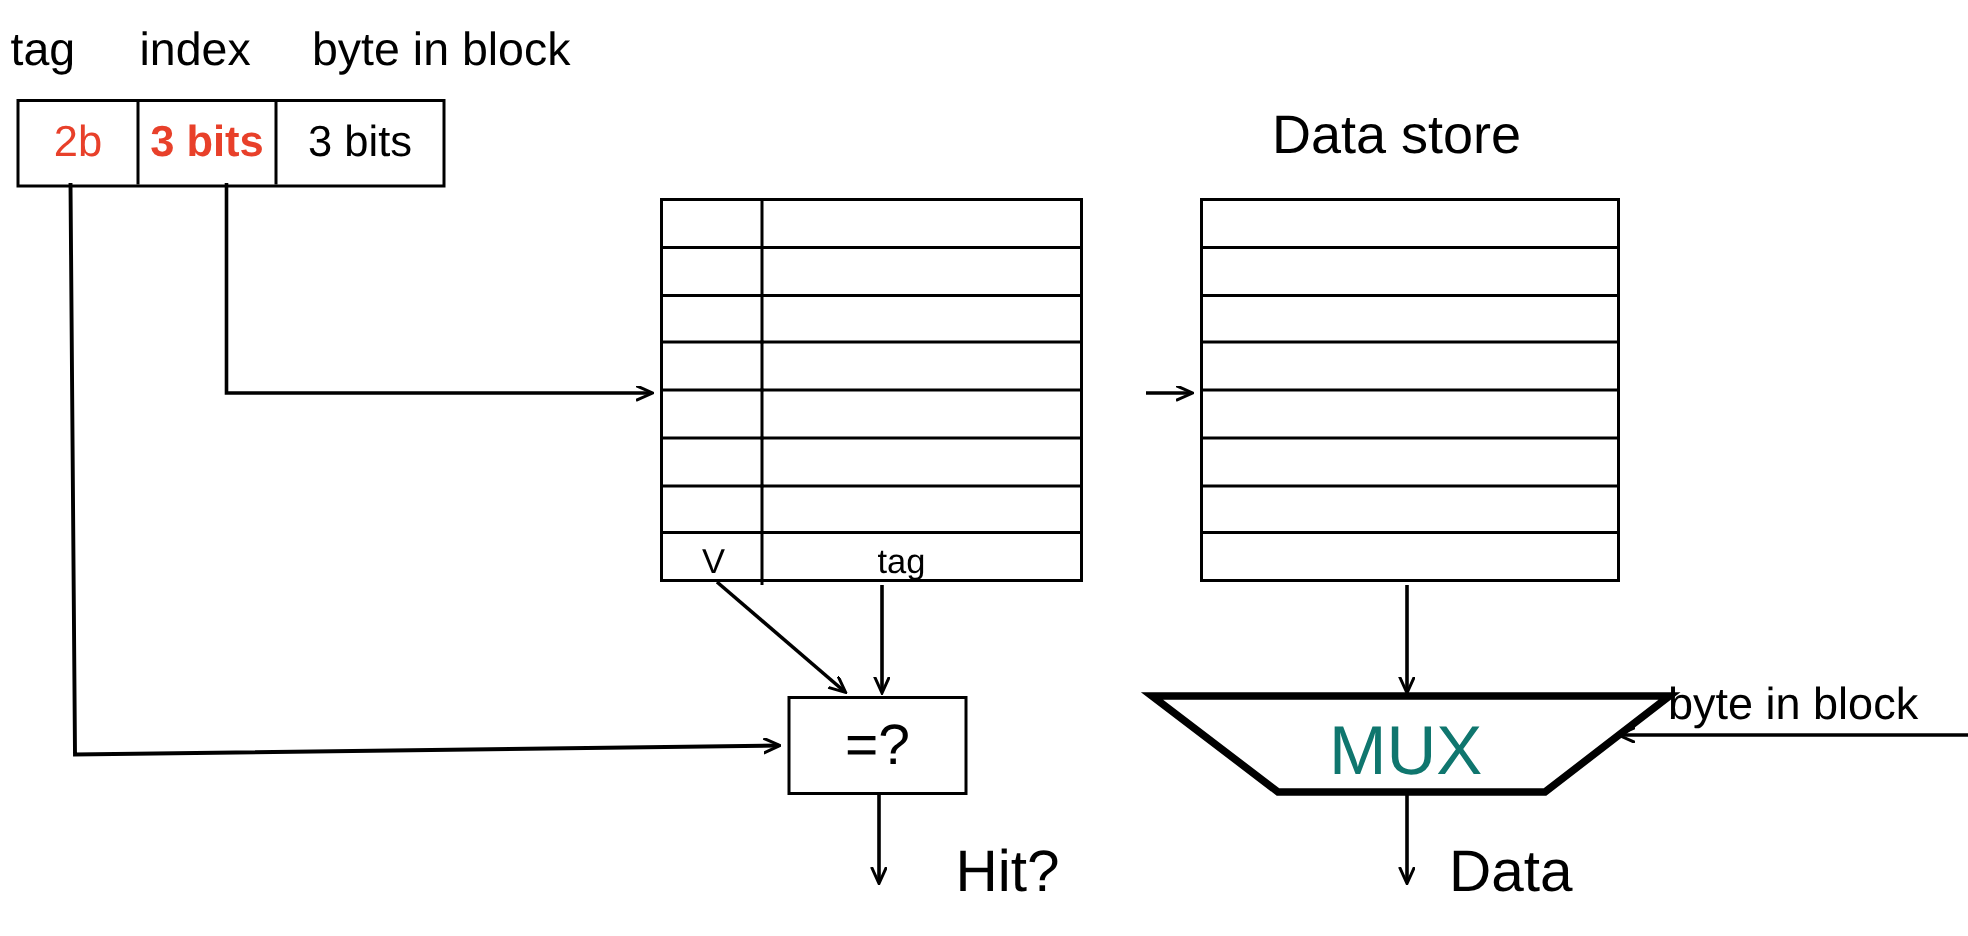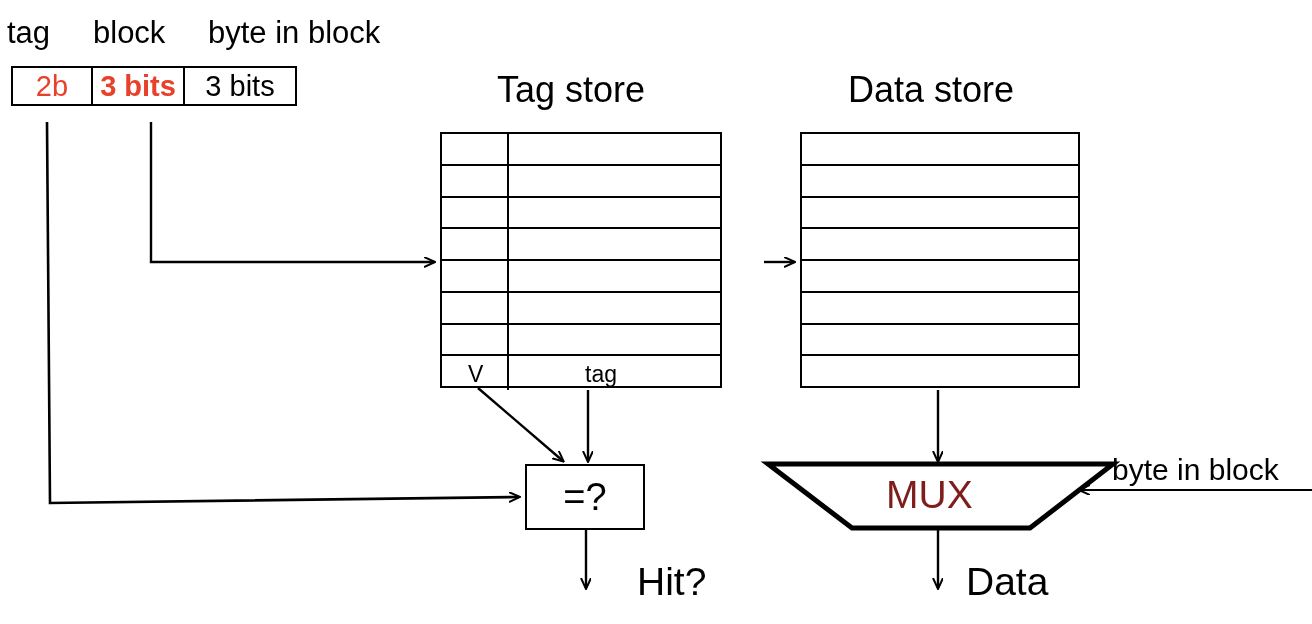--- a/index.html
+++ b/index.html
@@ -36,21 +36,21 @@
   
   .field-label { font-size: 31px; }
   #lbl-tag        { left: 7px;   top: 17px; }
   #lbl-index      { left: 93px;  top: 17px; }
   #lbl-bib        { left: 208px; top: 17px; }
 
   
   #addr-box {
     position: absolute;
     left: 11px; top: 66px;
-    width: 286px; height: 40px;
+    width: 286px; height: 59px;
     box-sizing: border-box;
     border: 2px solid #000000;
     display: flex;
   }
   .addr-cell {
     box-sizing: border-box;
     display: flex;
     align-items: center;
     justify-content: center;
     font-size: 29px;
@@ -117,22 +117,22 @@
     justify-content: center;
     font-size: 38px;
     color: #000000;
     background: #ffffff;
   }
 
   
   #mux-label {
     position: absolute;
     left: 886px; top: 473px;
-    font-size: 39px;
-    color: #7f1d1d;
+    font-size: 46px;
+    color: #0f766e;
   }
 
   
   #lbl-hit  { left: 625px; top: 562px; font-size: 39px; margin-left: 12px; }
   #lbl-data { left: 966px; top: 562px; font-size: 39px; }
   #lbl-bib2 { left: 1112px; top: 455px; font-size: 30px; }
 </style>
 </head>
 <body>
 
@@ -180,31 +180,30 @@
     <g>
       <path d="M1312,490 L1080,490" fill="none" stroke="#000" stroke-width="2.2" marker-end="url(#ah)"></path>
     </g>
 
     <g>
       <path d="M938,528 L938,588" fill="none" stroke="#000" stroke-width="2.4" marker-end="url(#ah)"></path>
     </g>
   </svg>
 
   <div class="lbl field-label" id="lbl-tag">tag</div>
-  <div class="lbl field-label" id="lbl-index">block</div>
+  <div class="lbl field-label" id="lbl-index">index</div>
   <div class="lbl field-label" id="lbl-bib">byte in block</div>
 
   <div id="addr-box">
     <div class="addr-cell" id="addr-cell-tag">2b</div>
     <div class="addr-cell" id="addr-cell-index">3 bits</div>
     <div class="addr-cell" id="addr-cell-bib">3 bits</div>
   </div>
 
 
-  <div class="lbl store-title" id="lbl-tagstore">Tag store</div>
 
   <div id="tag-store">
     <div class="grid-row"></div>
     <div class="grid-row"></div>
     <div class="grid-row"></div>
     <div class="grid-row"></div>
     <div class="grid-row"></div>
     <div class="grid-row"></div>
     <div class="grid-row"></div>
     <div class="grid-row"></div>

